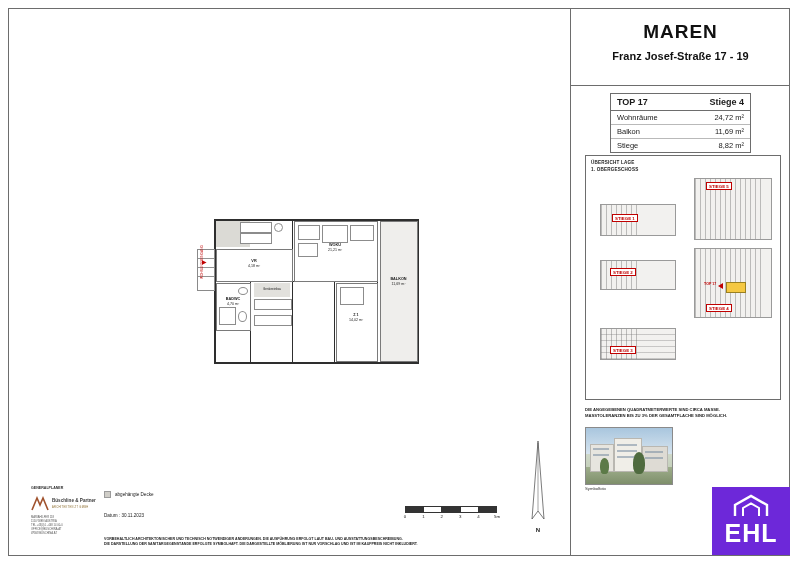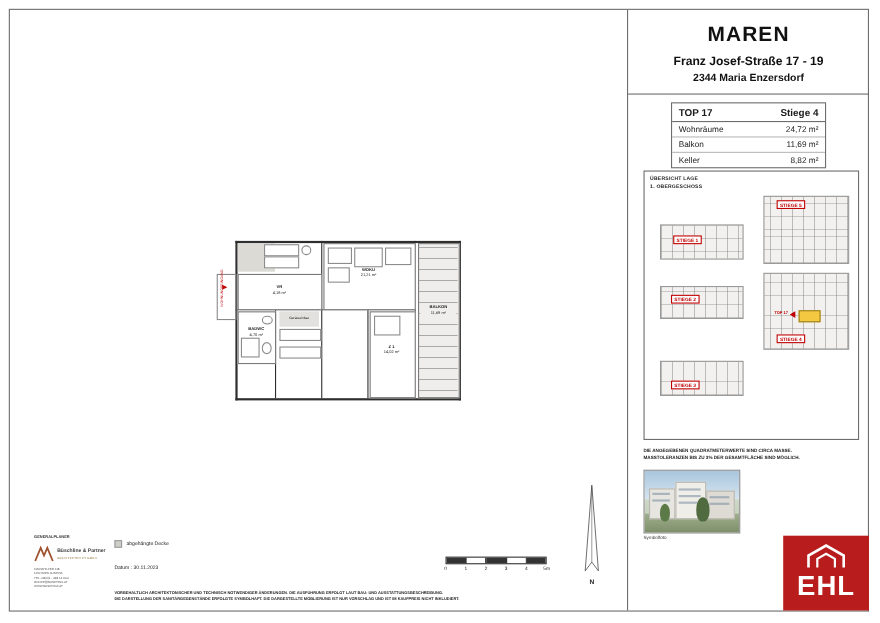--- a/index.html
+++ b/index.html
@@ -185,21 +185,21 @@
     position: absolute;
     left: 14px; top: 477px;
     font-size: 4.2px;
     color: #333;
   }
   
   .ehl-logo {
     position: absolute;
     left: 712px; top: 487px;
     width: 78px; height: 68px;
-    background: #b91c1c;
+    background: #6d28d9;
     overflow: hidden;
   }
   .ehl-house {
     position: absolute;
     left: 50%;
     top: 7px;
     transform: translateX(-50%);
     width: 40px; height: 24px;
   }
   .ehl-text {
@@ -514,38 +514,37 @@
       </svg>
       <div class="north-label">N</div>
     </div>
   </div>
 
   <div class="right-col">
 
     <div class="title-block">
       <div class="project-title">MAREN</div>
       <div class="project-addr1">Franz Josef-Straße 17 - 19</div>
-      <div class="project-addr2">2344  Maria Enzersdorf</div>
     </div>
 
     <div class="unit-table">
       <div class="unit-head">
         <span>TOP 17</span>
         <span>Stiege 4</span>
       </div>
       <div class="unit-row">
         <span>Wohnräume</span>
         <span class="val">24,72 m²</span>
       </div>
       <div class="unit-row">
         <span>Balkon</span>
         <span class="val">11,69 m²</span>
       </div>
       <div class="unit-row">
-        <span>Keller</span>
+        <span>Stiege</span>
         <span class="val">8,82 m²</span>
       </div>
     </div>
 
     <div class="overview-box">
       <div class="overview-label">
         <span>ÜBERSICHT LAGE</span><br><span>1. OBERGESCHOSS</span>
       </div>
       <div class="ov-grid">
 

